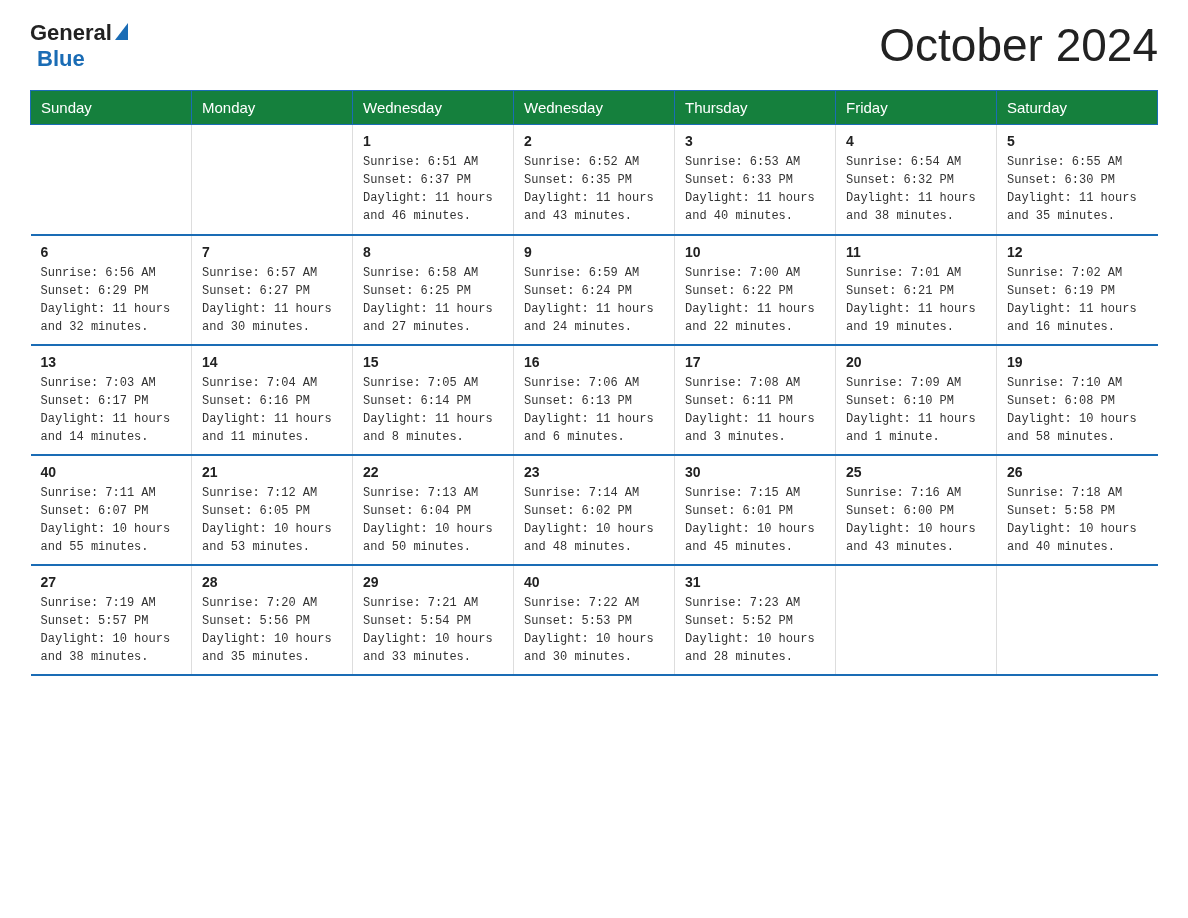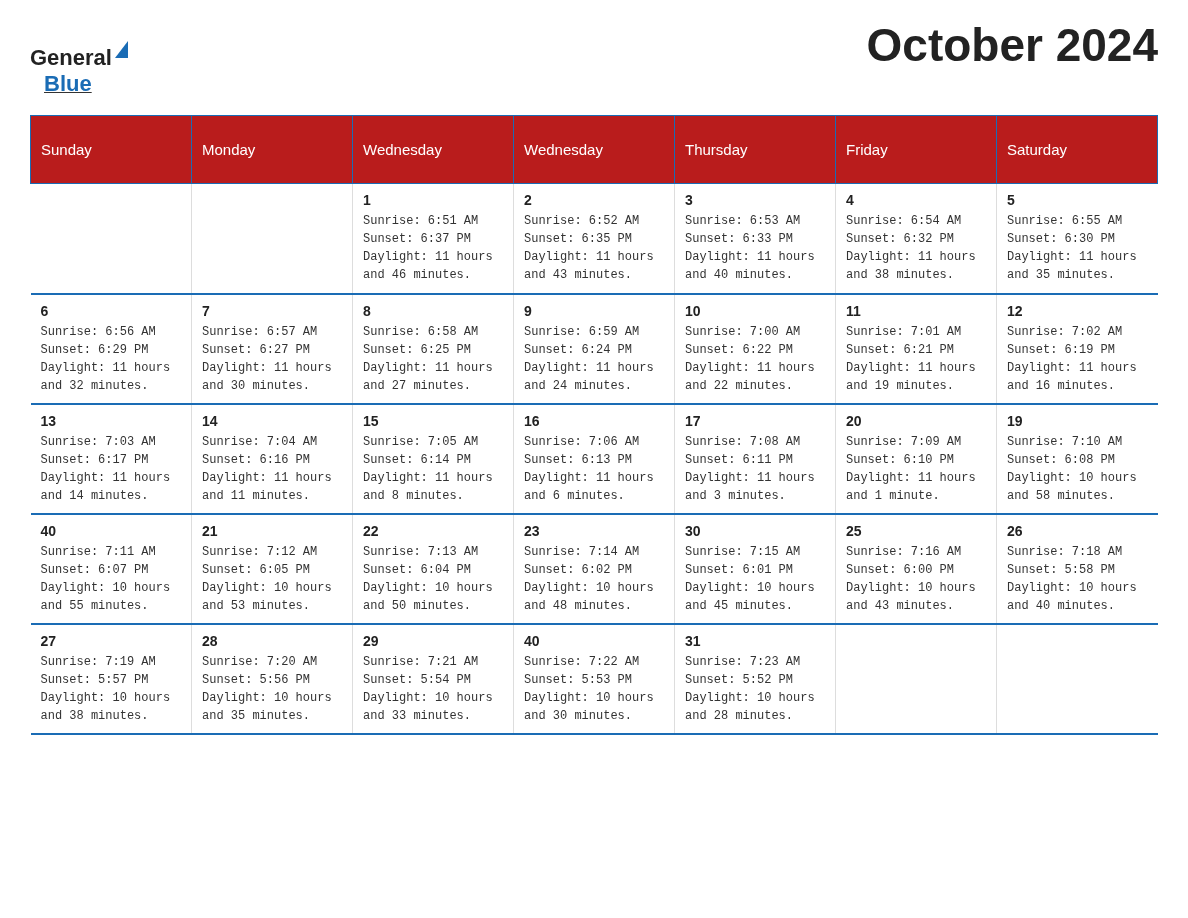--- a/index.html
+++ b/index.html
@@ -24,48 +24,47 @@
       font-size: 22px;
       font-weight: bold;
       color: #1a6cb5;
     }
     .logo-wrap {
       display: flex;
       flex-direction: column;
     }
     .logo-top-row {
       display: flex;
-      align-items: flex-start;
-      margin-top: 25px;
+      align-items: center;
     }
     .title-block {
       text-align: right;
     }
     .title-block h1 {
       font-size: 46px;
-      font-weight: 700;
+      font-weight: 400;
       color: #222;
       line-height: 1.1;
     }
     .subtitle {
       font-size: 18px;
       color: #555;
       margin-top: 4px;
     }
     table {
       width: 100%;
       border-collapse: collapse;
       table-layout: fixed;
     }
     thead tr th {
-      background-color: #b91c1c;
+      background-color: #15803d;
       color: #fff;
       font-size: 15px;
       font-weight: normal;
-      padding: 25px 10px;
+      padding: 8px 10px;
       text-align: left;
       border: 1px solid #1a6cb5;
     }
     tbody tr {
       border-bottom: 2px solid #1a6cb5;
     }
     tbody tr td {
       vertical-align: top;
       padding: 8px 10px;
       font-size: 12.5px;
@@ -96,21 +95,21 @@
 <body>
 
 <div class="header">
   <div class="logo-wrap">
     <div class="logo-top-row">
       <span class="logo-text-general">General</span>
       <div style="display:inline-flex; align-items:center; margin-left:3px;">
         <div style="width:0;height:0;border-left:13px solid transparent;border-bottom:17px solid #1a6cb5;margin-top:-4px;"></div>
       </div>
     </div>
-    <div style="margin-left: 14px; text-decoration: underline;">
+    <div style="margin-left: 7px;">
       <span class="logo-text-blue">Blue</span>
     </div>
   </div>
   <div class="title-block">
     <h1>October 2024</h1>
   </div>
 </div>
 
 <table>
   <thead>

